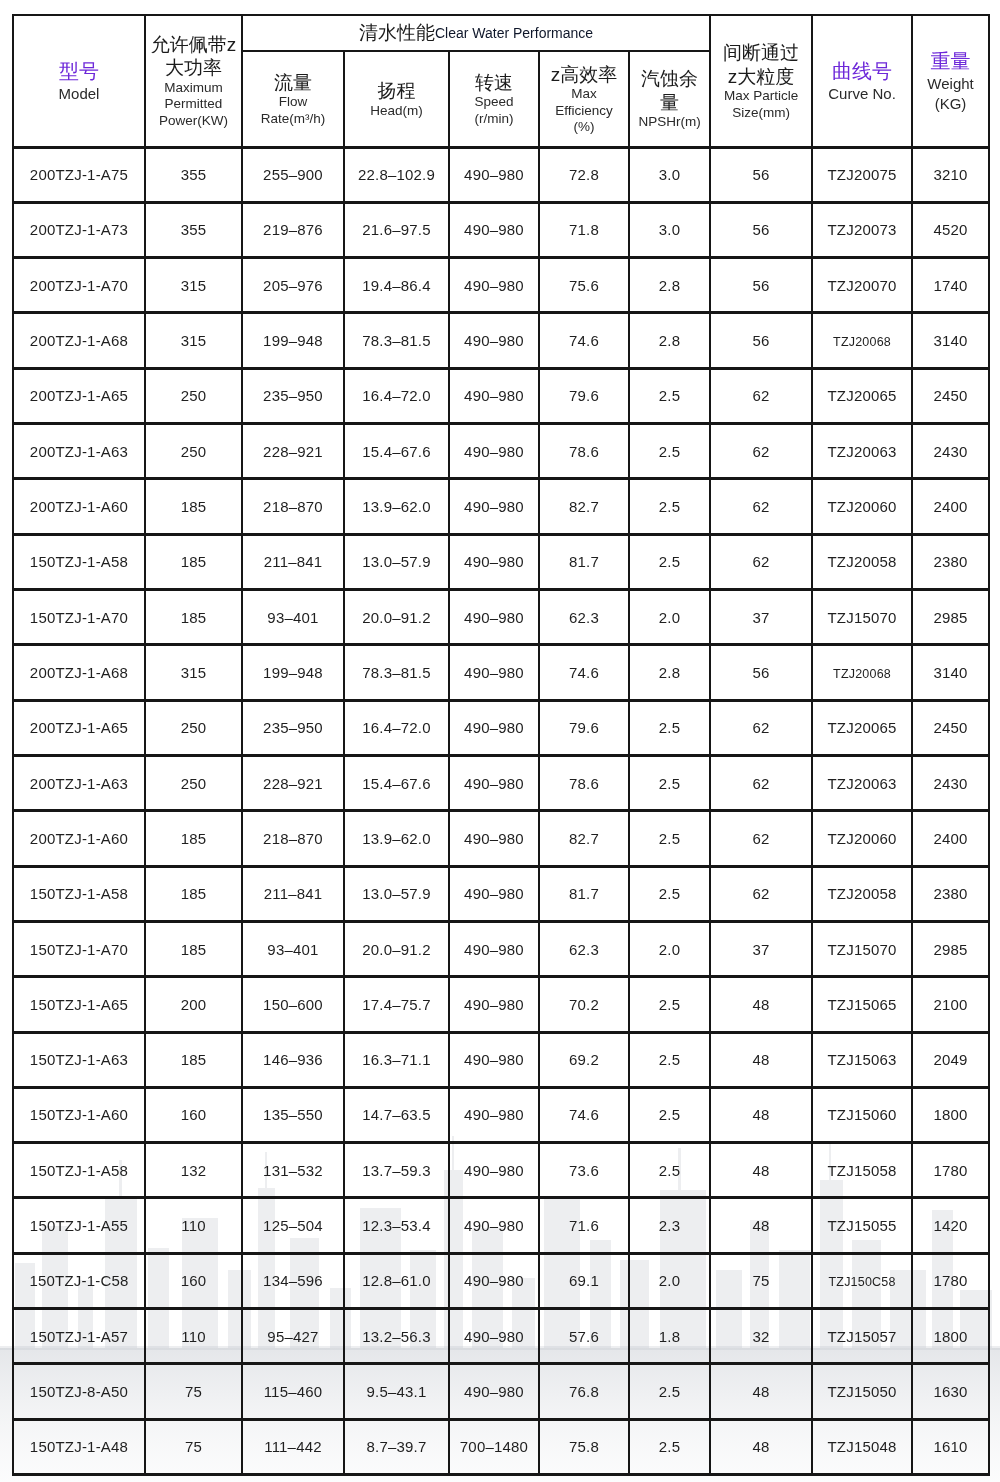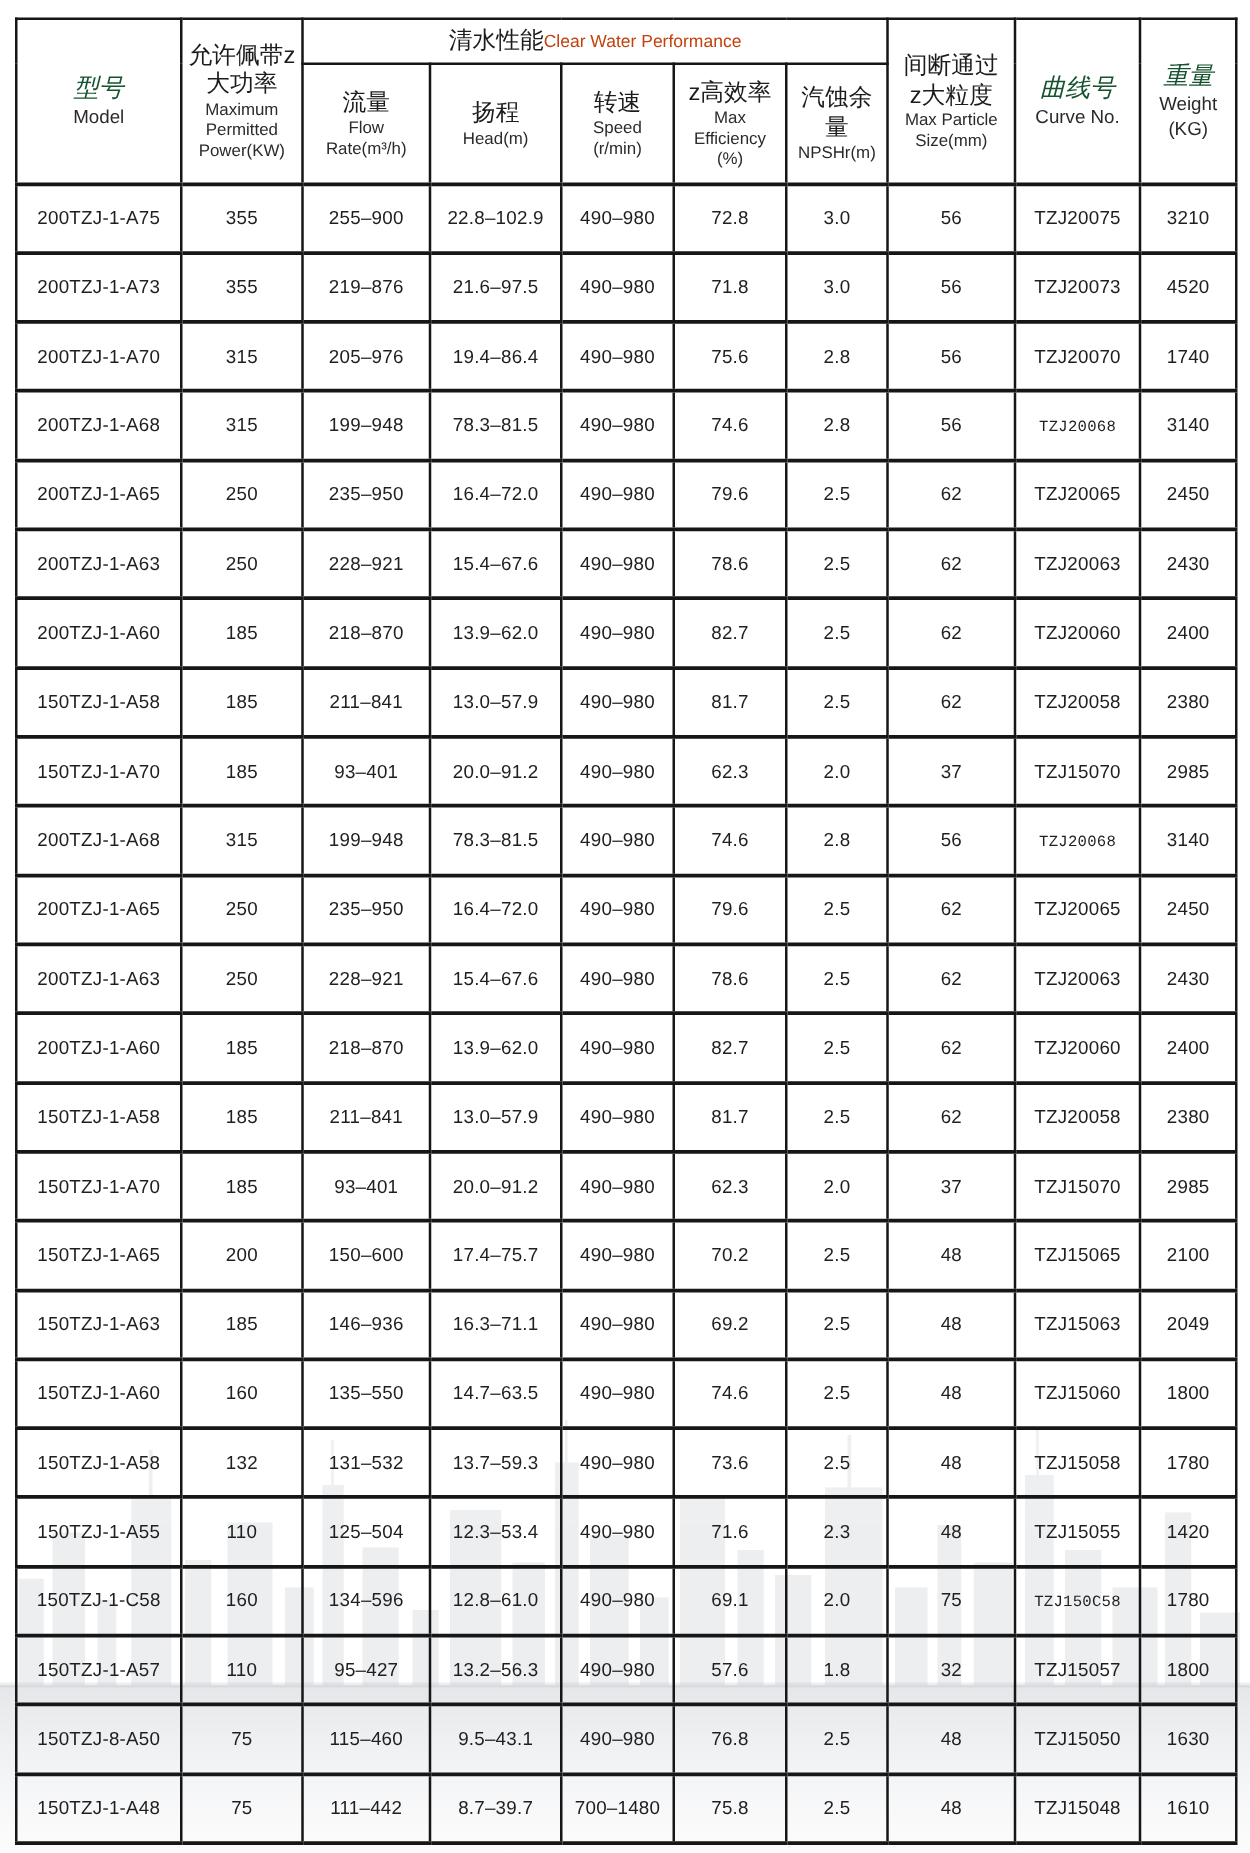--- a/index.html
+++ b/index.html
@@ -55,27 +55,27 @@
   }
   table.spec td {
     border-top: 3px solid #161616;
     border-bottom: 3px solid #161616;
     font-size: 15px;
     letter-spacing: 0.2px;
     background: transparent;
   }
   thead tr.h1 { height: 36px; }
   thead tr.h2 { height: 96px; }
-  .zh   { font-size: 20px; line-height: 1.3; color: #14532d; font-style: italic; }
+  .zh   { font-size: 20px; line-height: 1.3; color: #6d28d9; }
   .zh-s { font-size: 19px; line-height: 1.25; color: #1c1c1c; }
   .en   { font-size: 13.5px; line-height: 1.2; color: #2a2a2a; }
   .en-m { font-size: 15px;  line-height: 1.3; color: #2a2a2a; }
   .group-head .zh-s { display: inline; vertical-align: middle; }
-  .group-head .en-inline { display: inline; font-size: 14px; color: #c2410c; vertical-align: middle; }
-  .curve-small { font-size: 12.5px; font-family: Liberation Mono, monospace; }
+  .group-head .en-inline { display: inline; font-size: 14px; color: #0f172a; vertical-align: middle; }
+  .curve-small { font-size: 12.5px; }
   td .cell-text { display: inline-block; }
 </style>
 </head>
 <body>
 
 <div class="page">
 
   <svg class="watermark" viewBox="0 0 1000 434" xmlns="http://www.w3.org/2000/svg" aria-hidden="true">
     <defs>
       <linearGradient id="groundFade" x1="0" y1="0" x2="0" y2="1">

